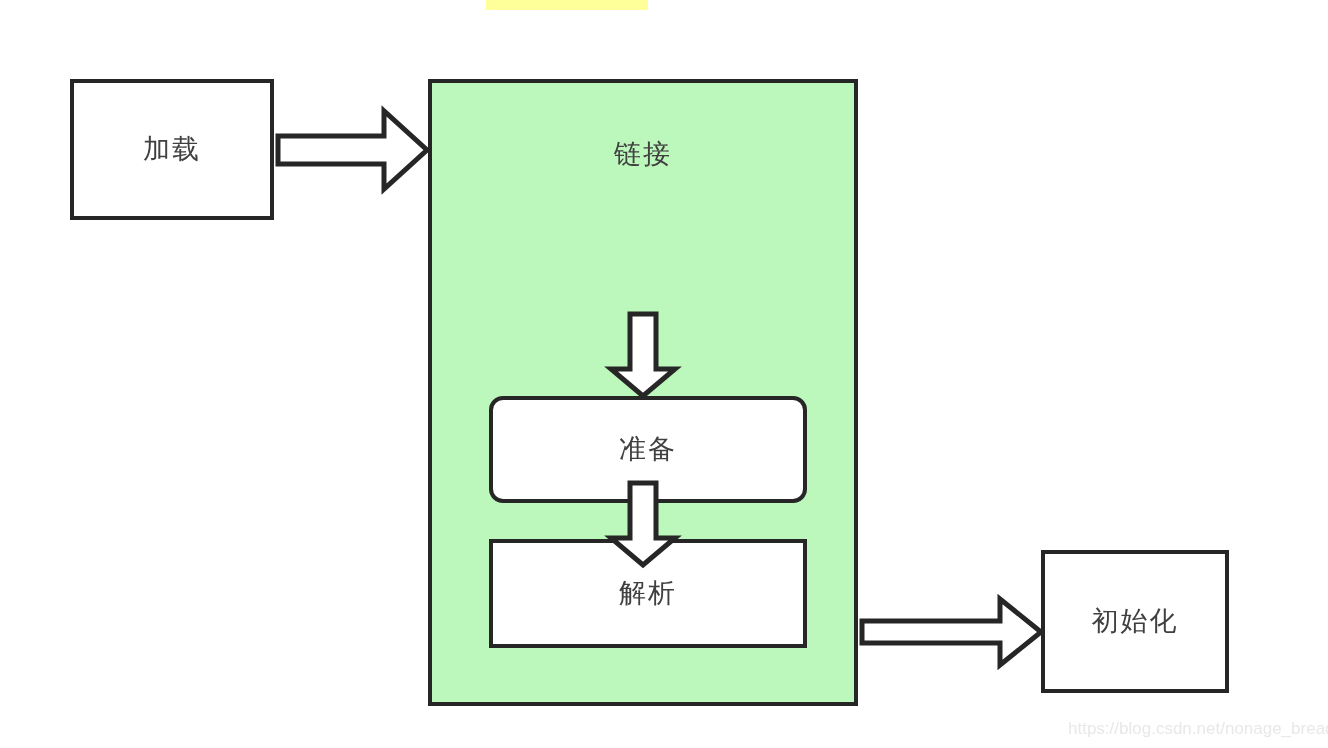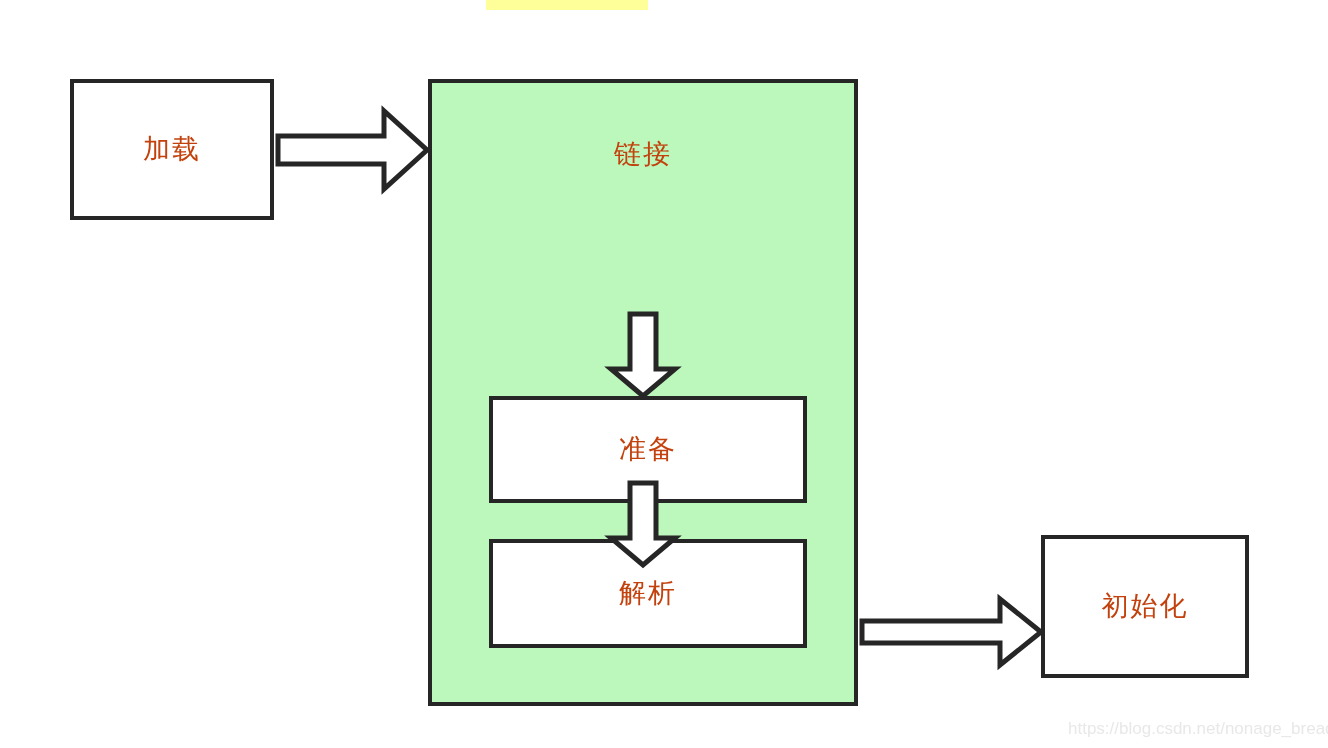--- a/index.html
+++ b/index.html
@@ -33,21 +33,21 @@
   .box {
     position: absolute;
     box-sizing: border-box;
     border: 4px solid #262626;
     background: #ffffff;
     display: flex;
     align-items: center;
     justify-content: center;
   }
   .box-label {
-    color: #c2410c;
+    color: #404040;
     font-size: 27px;
     line-height: 1;
     letter-spacing: 2px;
     white-space: nowrap;
     user-select: none;
   }
 
   
   #box-load {
     left: 70px;
@@ -79,33 +79,34 @@
     left: 485px;
     top: 222px;
     width: 318px;
     height: 108px;
   }
   #box-prepare {
     left: 485px;
     top: 392px;
     width: 318px;
     height: 107px;
+    border-radius: 14px;
   }
   #box-resolve {
     left: 485px;
     top: 557px;
     width: 318px;
     height: 109px;
   }
 
   
   #box-init {
     left: 1041px;
-    top: 535px;
-    width: 208px;
+    top: 550px;
+    width: 188px;
     height: 143px;
   }
 
   
   .arrow {
     position: absolute;
   }
   .arrow svg {
     display: block;
     overflow: visible;

